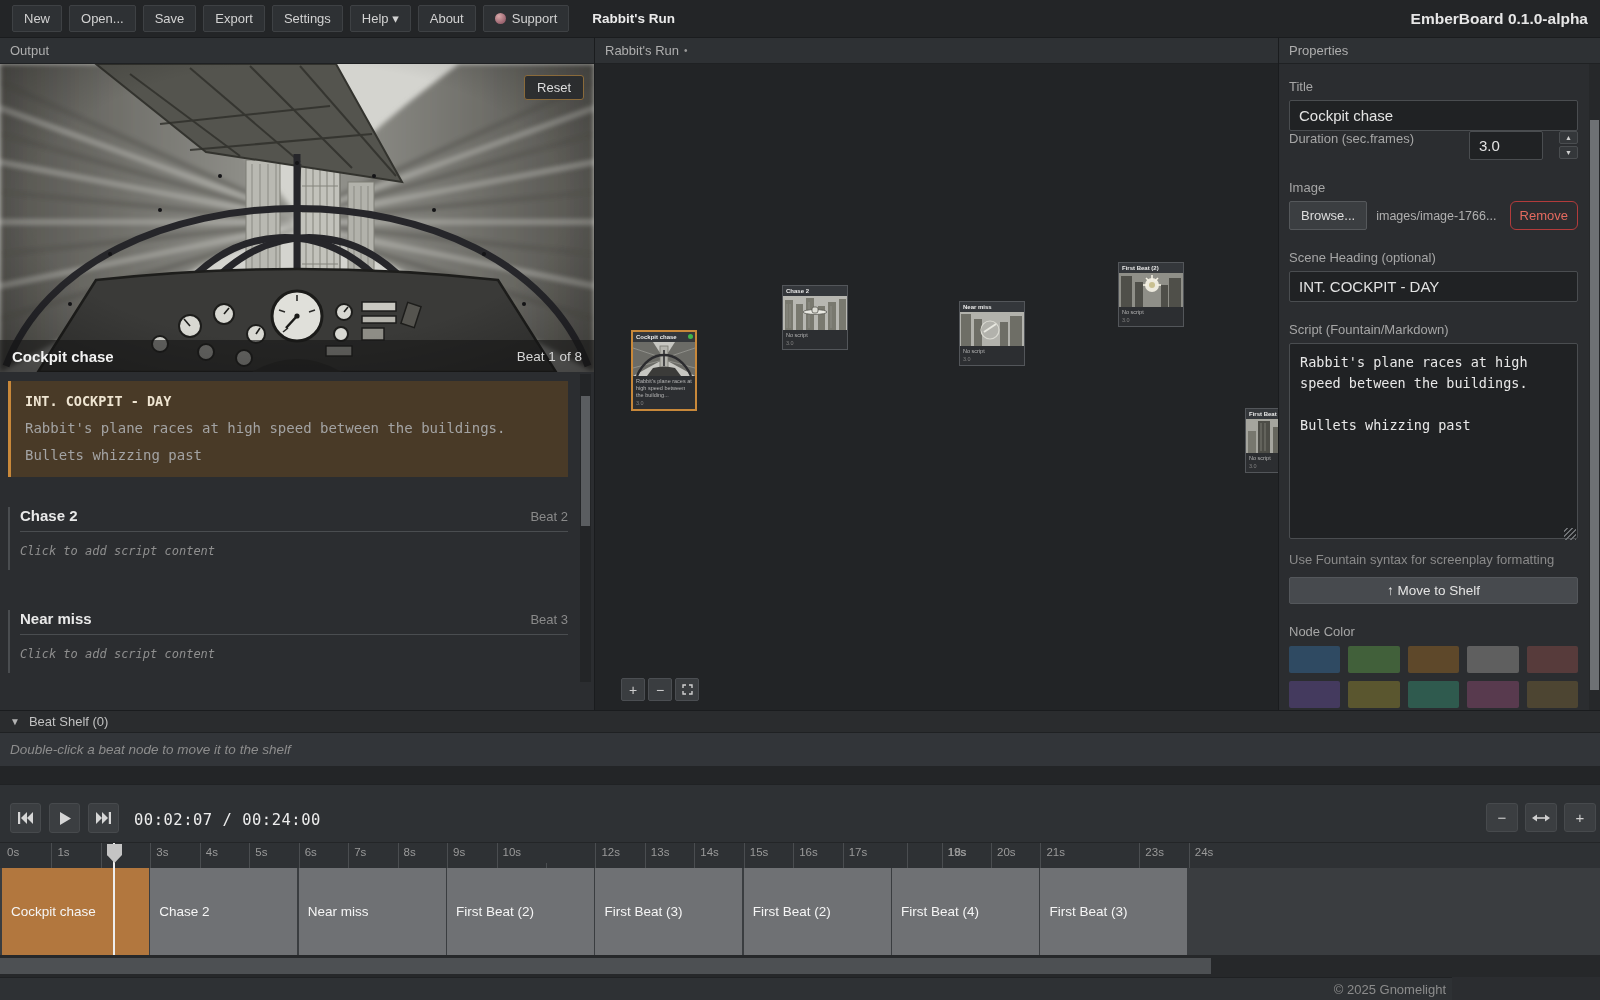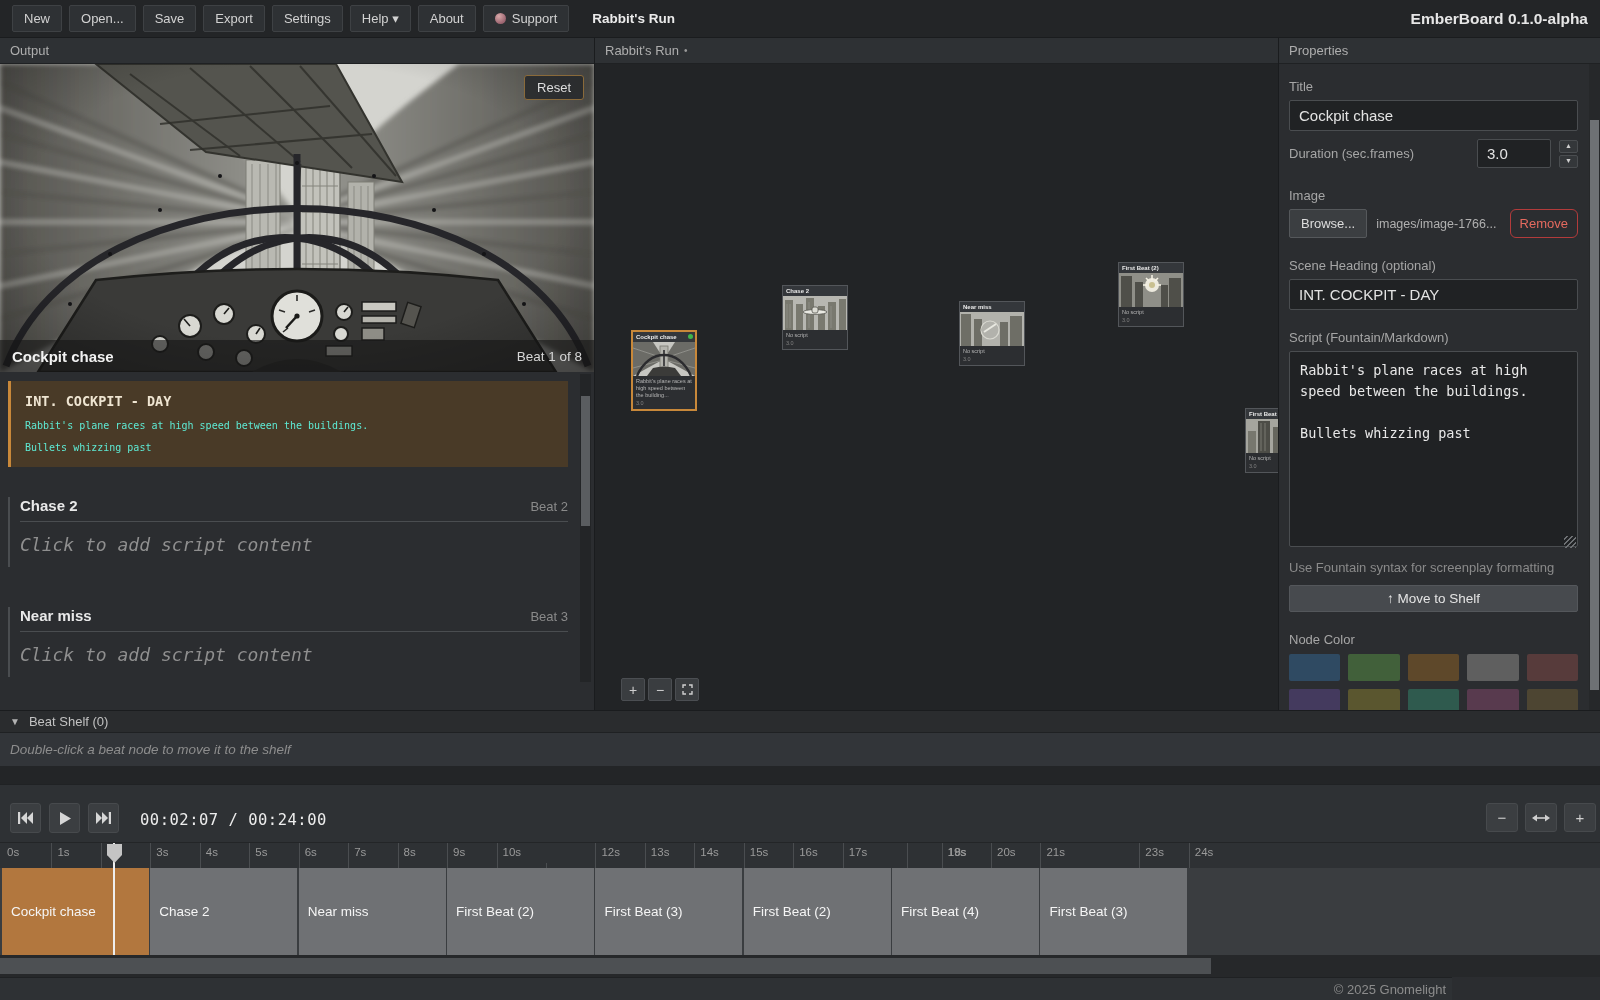--- a/index.html
+++ b/index.html
@@ -36,27 +36,27 @@
   .stage-caption { position:absolute; left:0; right:0; bottom:0; height:32px;
     background:rgba(22,22,22,.62); display:flex; align-items:center; padding:0 12px; }
   .stage-caption .t { font-weight:bold; font-size:15px; color:#f2f2f2; }
   .stage-caption .c { margin-left:auto; font-size:13.5px; color:#d6d6d6; }
 
   .script-body { position:relative; width:594px; height:312px; background:#2b2d30;
     overflow:hidden; padding:9px 26px 0 8px; }
   .se-active { background:#493a27; border-left:3px solid #c8883a; padding:12px 14px 14px;
     font-family:"DejaVu Sans Mono", monospace; }
   .se-active .h { font-weight:bold; font-size:13.5px; color:#efe5d2; }
-  .se-active .l { font-size:10px; color:#5eead4; margin-top:11px; }
+  .se-active .l { font-size:14px; color:#a3a3a3; margin-top:11px; }
   .se { border-left:2px solid #4a4d50; padding:0 0 12px 10px; margin-top:30px; }
   .se + .se { margin-top:40px; }
   .se-head { display:flex; align-items:baseline; border-bottom:1px solid #4a4d50; padding-bottom:7px; }
   .se-title { font-weight:bold; font-size:15px; color:#e9e9e9; }
   .se-beat { margin-left:auto; color:#8a8a8a; font-size:13px; }
-  .se-ph { font-family:"DejaVu Sans Mono", monospace; font-style:italic; font-size:18px;
+  .se-ph { font-family:"DejaVu Sans Mono", monospace; font-style:italic; font-size:12px;
     color:#8f8f8f; margin-top:12px; }
   .script-scroll { position:absolute; right:3px; top:2px; bottom:2px; width:11px; background:#232527; }
   .script-thumb { position:absolute; left:1px; top:22px; width:9px; height:130px; background:#5a5d60; }
 
   
   .canvas-panel { position:absolute; left:594px; top:38px; width:684px; height:672px;
     background:#222426; border-left:1px solid #1a1c1e; }
   .canvas-body { position:relative; width:100%; height:645px; overflow:hidden; }
   .node { position:absolute; width:66px; background:#2c2e31; border:1px solid #53565a; }
   .node-title { font-size:6px; font-weight:bold; color:#eaeaea; padding:2px 3px;
@@ -72,21 +72,21 @@
   .cz-btn { width:24px; height:23px; background:#3a3d40; border:1px solid #4b4e52; color:#cfcfcf;
     font-size:14px; display:flex; align-items:center; justify-content:center; border-radius:2px; }
 
   
   .props-panel { position:absolute; left:1278px; top:38px; width:322px; height:672px;
     background:#2b2d30; border-left:1px solid #1a1c1e; }
   .props-body { position:relative; padding:10px 22px 0 10px; height:646px; overflow:hidden; }
   .p-label { font-size:13px; color:#a6a6a6; margin:20px 0 6px; }
   .p-input { width:100%; background:#202224; border:1px solid #4a4d50; color:#e3e3e3;
     font-size:15px; padding:6px 9px; border-radius:2px; font-family:"Liberation Sans",sans-serif; }
-  .dur-row { display:flex; align-items:center; gap:8px; margin-top:8px; }
+  .dur-row { display:flex; align-items:flex-start; gap:16px; margin-top:0; }
   .dur-row .p-label { flex:1; margin:0; }
   .dur-input { width:74px; background:#202224; border:1px solid #4a4d50; color:#e3e3e3;
     font-size:15px; padding:5px 9px; border-radius:2px; }
   .spinner { display:flex; flex-direction:column; gap:2px; }
   .spin-btn { width:19px; height:13px; background:#34373a; border:1px solid #4a4d50; color:#cfcfcf;
     font-size:7px; line-height:10px; text-align:center; border-radius:2px; }
   .img-row { display:flex; align-items:center; gap:9px; margin-top:4px; }
   .browse-btn { background:#3b3e41; border:1px solid #55585b; color:#dddddd; font-size:13px;
     padding:6px 11px; border-radius:2px; white-space:nowrap; }
   .img-path { flex:1; font-size:12.5px; color:#b0b0b0; overflow:hidden; white-space:nowrap; }
@@ -113,21 +113,21 @@
     background:#2a2c2e; border-top:1px solid #1a1c1e; border-bottom:1px solid #1f2123;
     display:flex; align-items:center; gap:9px; padding:0 10px; font-size:13px; color:#c2c2c2; z-index:5;}
   .shelf-caret { font-size:10px; color:#b2b2b2; }
   .shelf-hint { position:absolute; left:0; top:733px; width:1600px; height:33px; background:#323539;
     display:flex; align-items:center; padding:0 10px; font-style:italic; font-size:13.5px; color:#8d8d8d; }
   .gap-strip { position:absolute; left:0; top:766px; width:1600px; height:18px; background:#232527; }
   .transport { position:absolute; left:0; top:784px; width:1600px; height:58px; background:#2e3134;
     border-top:1px solid #202224; }
   .t-btn { position:absolute; top:18px; width:31px; height:30px; background:#3b3e41;
     border:1px solid #474a4d; border-radius:3px; display:flex; align-items:center; justify-content:center; }
-  .t-time { position:absolute; left:140px; top:26px; font-size:15.5px; color:#ededed; letter-spacing:.5px;text-align:right; }
+  .t-time { position:absolute; left:134px; top:26px; font-size:15.5px; color:#ededed; letter-spacing:.5px;text-align:right; }
   .t-right { position:absolute; right:4px; top:18px; display:flex; gap:7px; }
   .tr-btn { width:32px; height:29px; background:#3b3e41; border:1px solid #474a4d; border-radius:3px;
     color:#cfcfcf; font-size:15px; display:flex; align-items:center; justify-content:center; }
 
   .ruler { position:absolute; left:0; top:842px; width:1600px; height:26px; background:#2e3134;
     border-top:1px solid #232527; overflow:hidden; }
   .ruler-cell { position:absolute; top:0; height:26px; border-left:1px solid #4a4d50;
     font-size:11.5px; color:#9a9a9a; padding:3px 0 0 5px; }
   .ruler-cell.first { border-left:none; }
   .playhead-handle { position:absolute; left:107px; top:844px; width:15px; height:19px;

